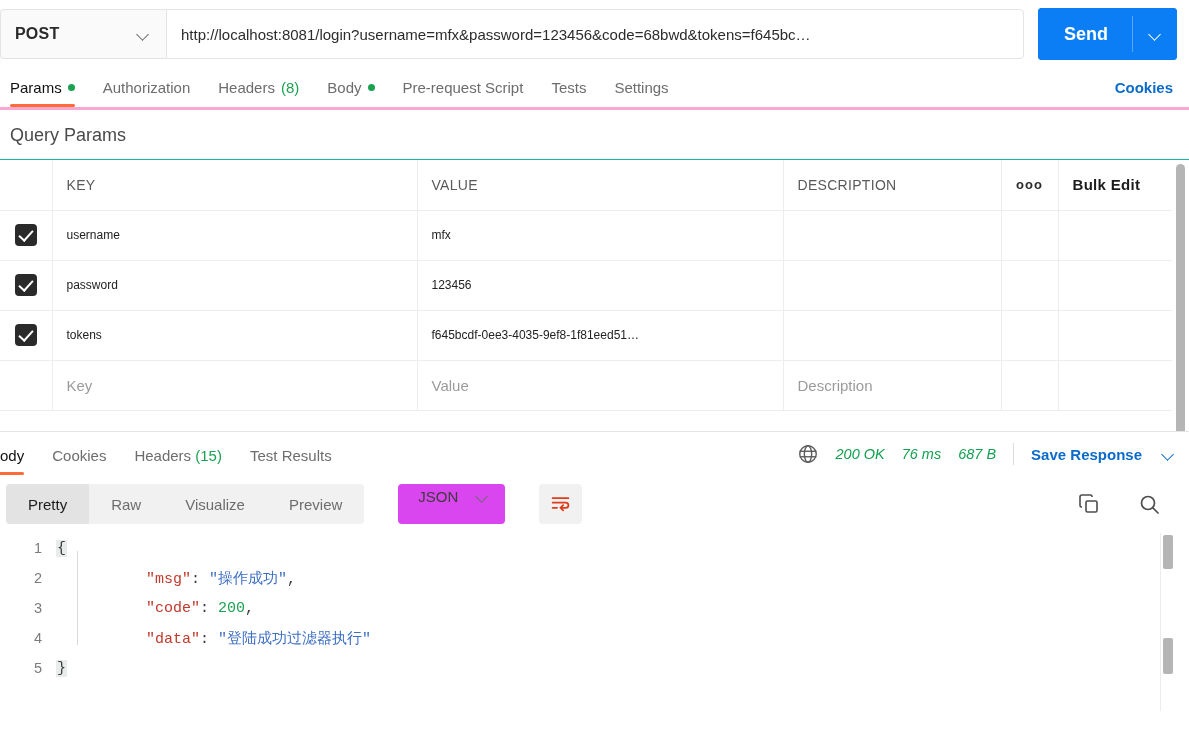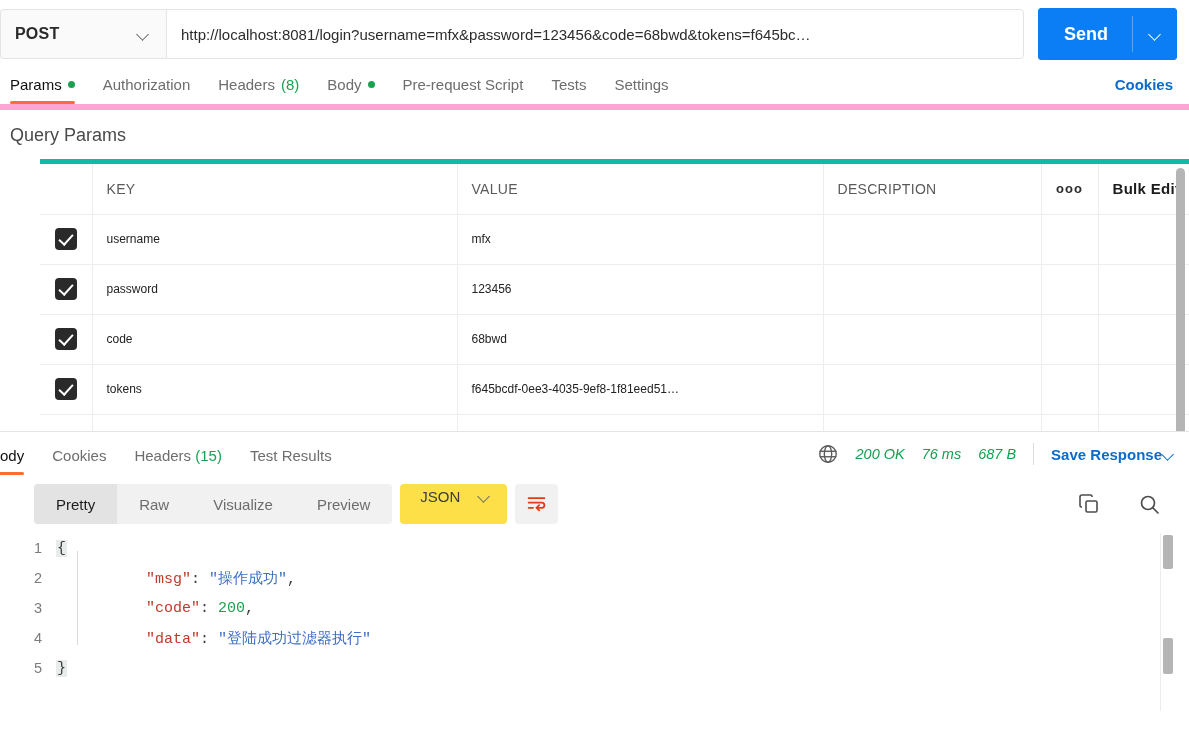--- a/index.html
+++ b/index.html
@@ -111,21 +111,21 @@
     cursor: pointer;
   }
   .send-caret .chev::before { border-color: #ffffff; }
 
   
   .req-tabs {
     height: 42px;
     display: flex;
     align-items: flex-end;
     padding-left: 10px;
-    border-bottom: 6px solid #f9a8d4;
+    border-bottom: 3px solid #f9a8d4;
     position: relative;
   }
   .tab {
     font-size: 15px;
     color: #6d6d6d;
     padding: 0 14px 11px 14px;
     cursor: pointer;
     position: relative;
     display: flex;
     align-items: center;
@@ -163,22 +163,21 @@
   .qp-title {
     font-size: 18px;
     font-weight: 400;
     color: #4a4a4a;
     padding: 15px 0 13px 10px;
   }
   .params-wrap {
     position: relative;
     height: 272px;
     overflow: hidden;
-    border-top: 5px solid #14b8a6;
-    margin-left: 40px;
+    border-top: 1px solid #14b8a6;
   }
   .ptable { width: 1172px; border-collapse: collapse; table-layout: fixed; }
   .ptable td, .ptable th {
     border: 1px solid #ededed;
     border-top: none;
     height: 50px;
     padding: 0 14px;
     text-align: left;
     font-weight: 400;
     vertical-align: middle;
@@ -291,32 +290,31 @@
     width: 1px; height: 22px;
     background: #dcdcdc;
   }
   .save-resp {
     color: #0b6bcb;
     font-weight: 700;
     font-size: 15px;
     cursor: pointer;
     display: flex;
     align-items: center;
-    gap: 0;
+    gap: 20px;
   }
   .save-resp .chev::before { border-color: #0b6bcb; }
 
   
   .body-toolbar {
     height: 58px;
     display: flex;
     align-items: center;
     padding: 0 14px 0 6px;
-    gap: 2px;
-    margin-left: 28px;
+    gap: 28px;
   }
   .seg {
     display: flex;
     background: #f1f1f1;
     border-radius: 4px;
     height: 40px;
     align-items: center;
     overflow: hidden;
   }
   .seg-item {
@@ -329,21 +327,21 @@
     cursor: pointer;
   }
   .seg-item.active {
     background: #e3e3e3;
     color: #1c1c1c;
   }
   .json-sel {
     display: flex;
     align-items: center;
     gap: 18px;
-    background: #fde047;
+    background: #d946ef;
     border-radius: 4px;
     height: 40px;
     padding: 0 16px 16px 20px;
     cursor: pointer;
     margin-left: 6px;
   }
   .json-sel span { font-size: 15px; color: #3c3c3c; }
   .wrap-btn {
     width: 43px; height: 40px;
     background: #f1f1f1;
@@ -515,30 +513,20 @@
         <td class="col-key cell-text">password</td>
         <td class="col-val cell-text">123456</td>
         <td class="col-desc cell-text"></td>
         <td class="col-dots"></td>
         <td class="col-bulk"></td>
       </tr>
       <tr>
         <td class="col-chk">
             <div class="chkbox"></div>
           </td>
-        <td class="col-key cell-text">code</td>
-        <td class="col-val cell-text">68bwd</td>
-        <td class="col-desc cell-text"></td>
-        <td class="col-dots"></td>
-        <td class="col-bulk"></td>
-      </tr>
-      <tr>
-        <td class="col-chk">
-            <div class="chkbox"></div>
-          </td>
         <td class="col-key cell-text">tokens</td>
         <td class="col-val cell-text">f645bcdf-0ee3-4035-9ef8-1f81eed51…</td>
         <td class="col-desc cell-text"></td>
         <td class="col-dots"></td>
         <td class="col-bulk"></td>
       </tr>
       <tr class="ghost">
         <td class="col-chk"></td>
         <td class="col-key">Key</td>
         <td class="col-val">Value</td>

